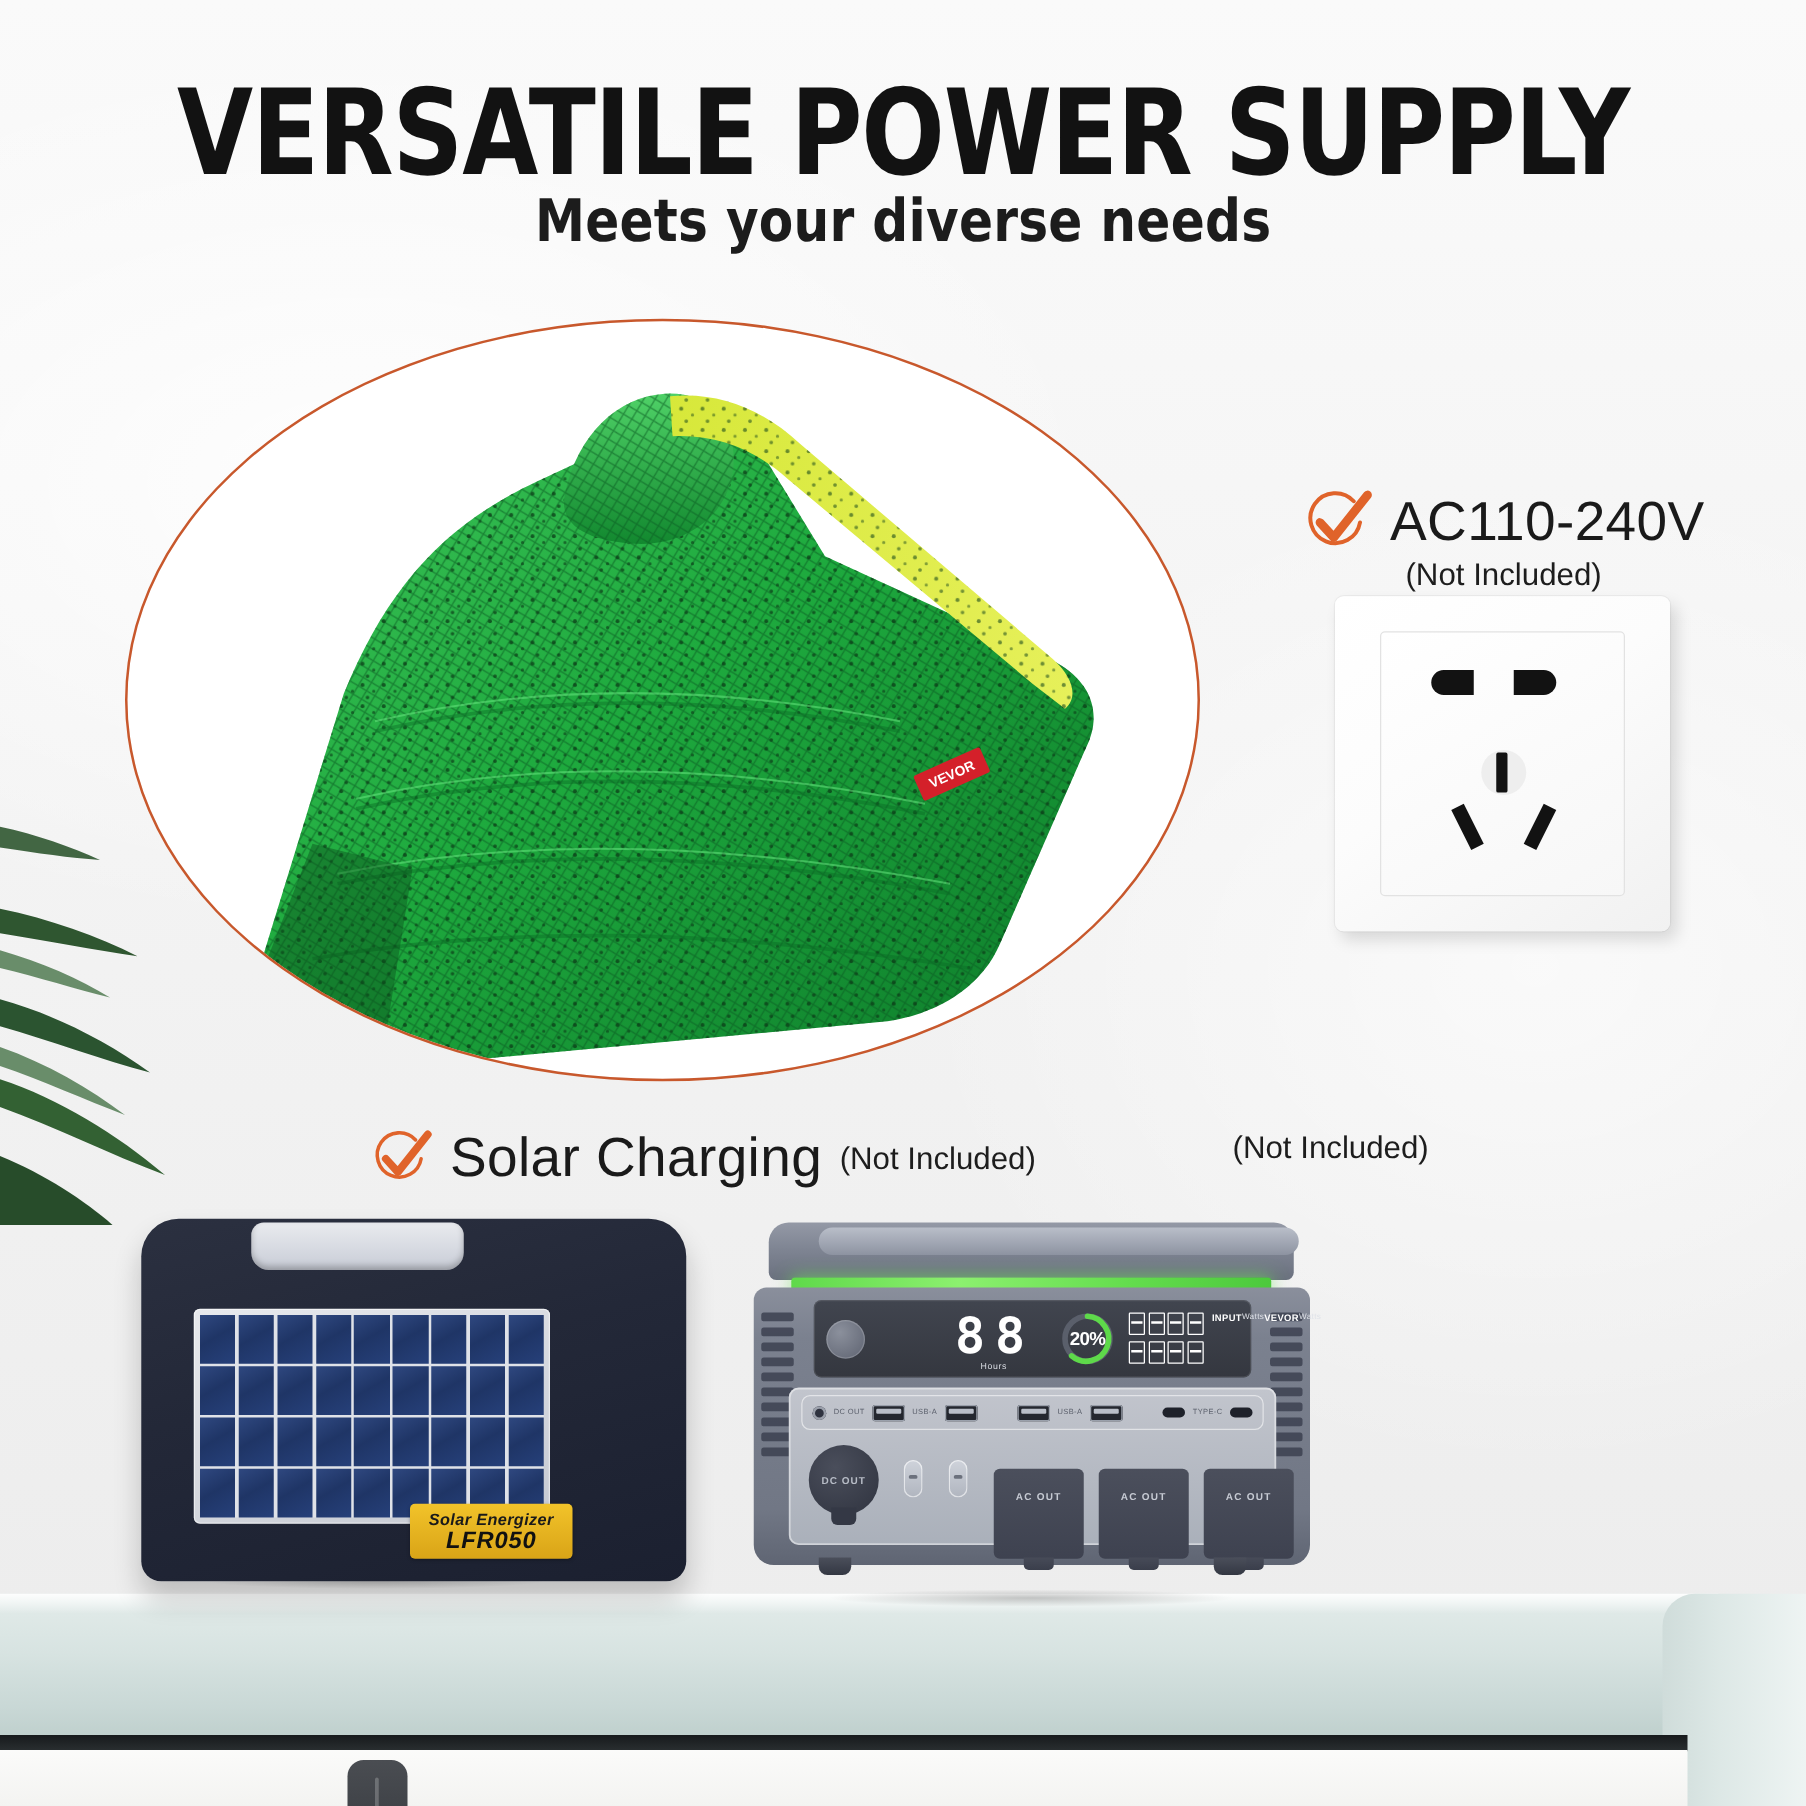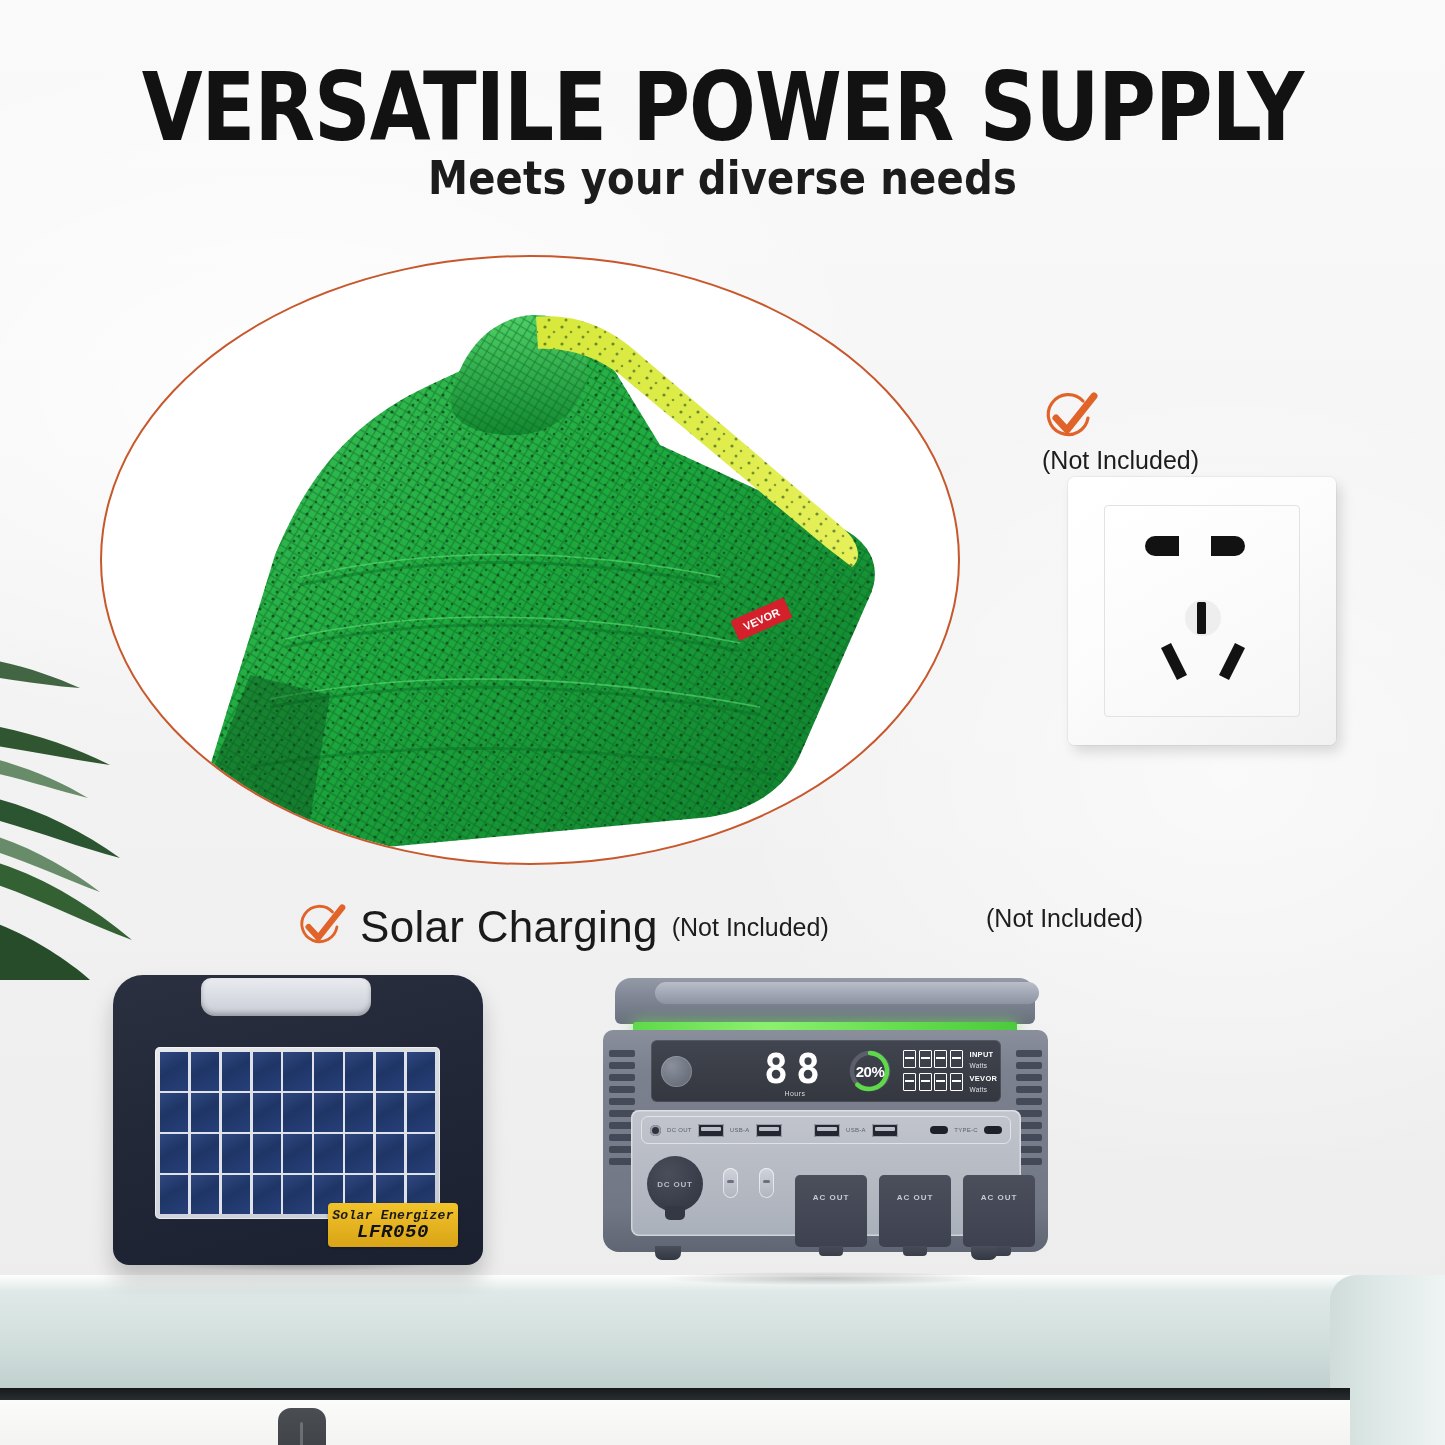--- a/index.html
+++ b/index.html
@@ -101,21 +101,21 @@
     position:absolute;left:278px;top:1408px;width:48px;height:62px;
     background:linear-gradient(180deg,#4a4d52,#3a3d42);
     border-radius:13px;
   }
   .knob:after{
     content:"";position:absolute;left:22px;top:14px;width:3px;height:30px;
     background:rgba(255,255,255,.22);border-radius:2px;
   }
 
   
-  .solar{position:absolute;left:113px;top:975px;width:370px;height:290px;font-family:Liberation Mono, monospace;}
+  .solar{position:absolute;left:113px;top:975px;width:436px;height:290px;}
   .solar-body{
     position:absolute;inset:0;
     background:linear-gradient(165deg,#2b3040 0%,#232838 42%,#1b2030 100%);
     border-radius:30px 30px 16px 16px;
     box-shadow:0 14px 22px rgba(0,0,0,.20);
   }
   .solar-handle{
     position:absolute;left:88px;top:3px;width:170px;height:38px;
     background:linear-gradient(180deg,#e9ebef,#c8ccd6);
     border-radius:10px 10px 14px 14px;
@@ -210,21 +210,21 @@
   .ro-col{display:flex;flex-direction:column;gap:5px;}
   .ro-row{display:flex;gap:2.5px;}
   .ro-row i{
     display:block;width:11px;height:16px;
     border:1.6px solid #fff;border-radius:1px;background:transparent;
     position:relative;font-style:normal;
   }
   .ro-row i:after{
     content:"";position:absolute;left:1px;right:1px;top:6px;height:1.6px;background:#fff;
   }
-  .ro-lab{display:flex;flex-direction:column;justify-content:space-between;height:43px;padding-top:1px;}
+  .ro-lab{display:flex;flex-direction:row;justify-content:space-between;height:43px;padding-top:1px;}
   .ro-lab b{display:block;color:#fff;font-size:7.5px;font-weight:bold;letter-spacing:.3px;line-height:1.05;}
   .ro-lab b.u{font-weight:normal;color:#dfe2e8;font-size:6.5px;}
 
   .panel{
     position:absolute;left:28px;top:80px;width:390px;height:126px;
     background:linear-gradient(180deg,#c2c5cd,#aab0ba);
     border-radius:8px;
     box-shadow:inset 0 0 0 1.5px rgba(255,255,255,.45);
   }
   .ports{
@@ -406,20 +406,21 @@
     </svg>
     <div class="ellipse-ring"></div>
   </div>
 
   <div class="feature" style="left:1042px;top:392px;">
     <div class="row">
       <svg class="check" width="56" height="52" viewBox="0 0 56 52">
         <path d="M41,9 A20,20 0 1 0 46,26" fill="none" stroke="#e0632a" stroke-width="3.2" stroke-linecap="round"></path>
         <path d="M14,26 L25,38 L52,4" fill="none" stroke="#e0632a" stroke-width="7" stroke-linecap="round" stroke-linejoin="round"></path>
       </svg>
+      <span class="main">AC110-240V</span>
     </div>
     <div class="note-below">(Not Included)</div>
   </div>
 
   <div class="outlet">
     <div class="inner">
       
       <svg width="196" height="212" viewBox="0 0 196 212">
         <g fill="#121212">
           <path d="M50,30 h24 v20 h-24 a10,10 0 0 1 0,-20 z"></path>

